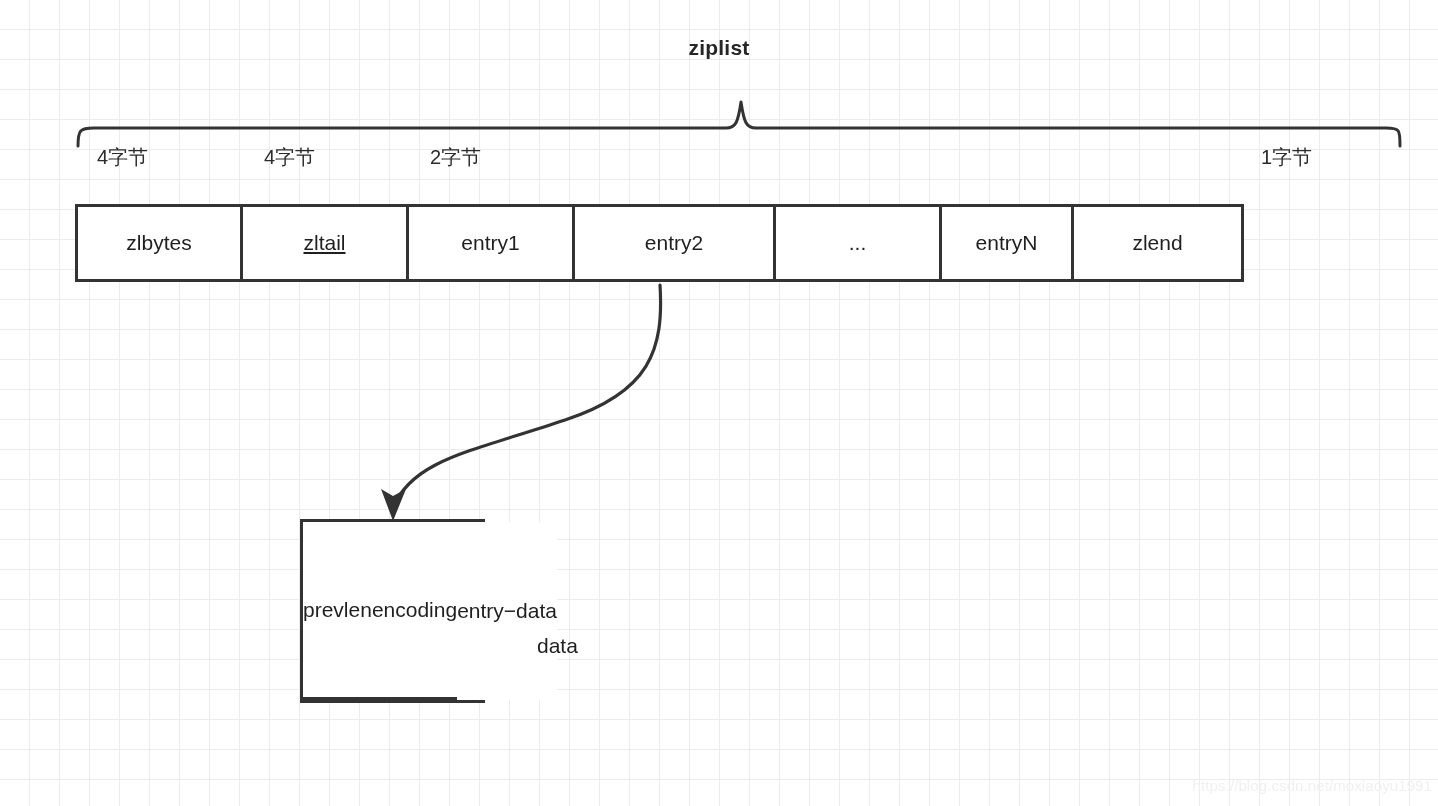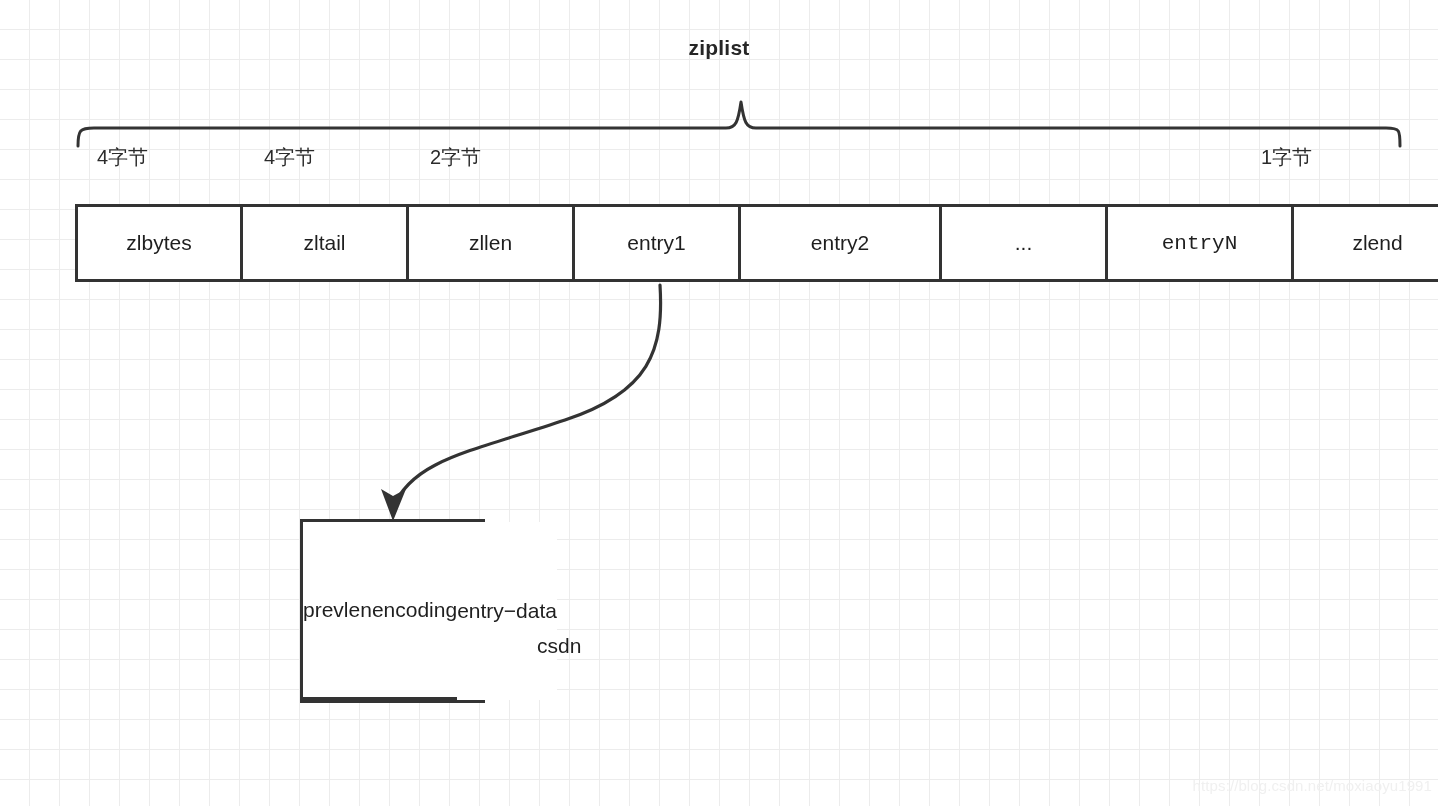--- a/index.html
+++ b/index.html
@@ -169,52 +169,49 @@
     <span>2字节</span>
   </div>
   <div class="size-label" style="left:1261px;width:120px;">
     <span>1字节</span>
   </div>
 
   <div id="ziplist-strip">
     <div class="zl-cell" style="width:165px;">
       <span>zlbytes</span>
     </div>
-    <div class="zl-cell" style="width:166px;">
+    <div class="zl-cell" style="width:166px;text-decoration:underline;">
       <span>zltail</span>
-    </div>
-    <div class="zl-cell" style="width:166px;">
-      <span>zllen</span>
     </div>
     <div class="zl-cell" style="width:166px;">
       <span>entry1</span>
     </div>
     <div class="zl-cell" style="width:201px;">
       <span>entry2</span>
     </div>
     <div class="zl-cell" style="width:166px;">
       <span>...</span>
     </div>
-    <div class="zl-cell" style="width:186px;font-family:Liberation Mono, monospace;">
+    <div class="zl-cell" style="width:132px;">
       <span>entryN</span>
     </div>
     <div class="zl-cell" style="width:167px;">
       <span>zlend</span>
     </div>
   </div>
 
   <div id="entry-detail-box">
     <div class="entry-field">
       <span>prevlen</span>
     </div>
     <div class="entry-field">
       <span>encoding</span>
     </div>
     <div class="entry-field">
       <span>entry−data</span>
     </div>
   </div>
 
-  <div class="entry-caption">csdn</div>
+  <div class="entry-caption">data</div>
 
   <div class="watermark">https://blog.csdn.net/moxiaoyu1991</div>
 
 </div>
 
 </body></html>

